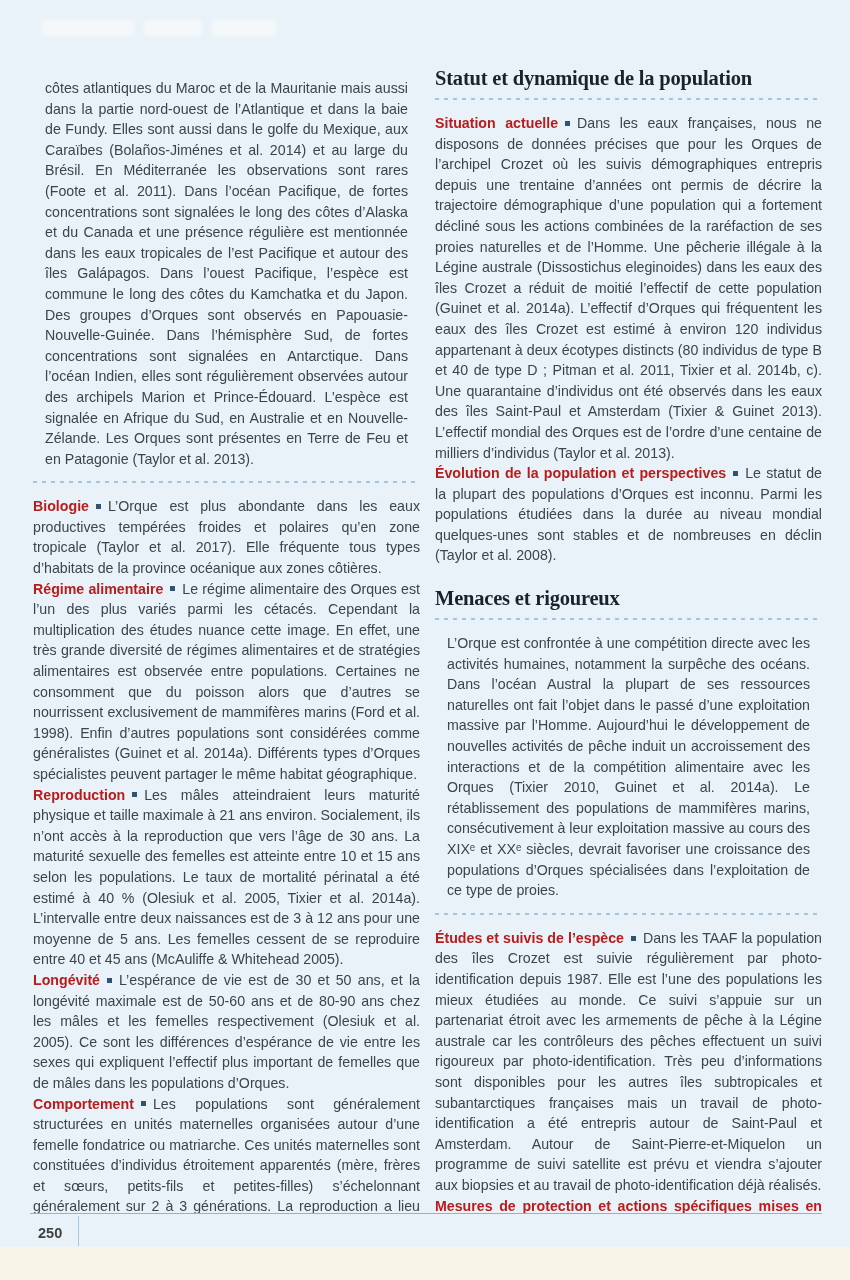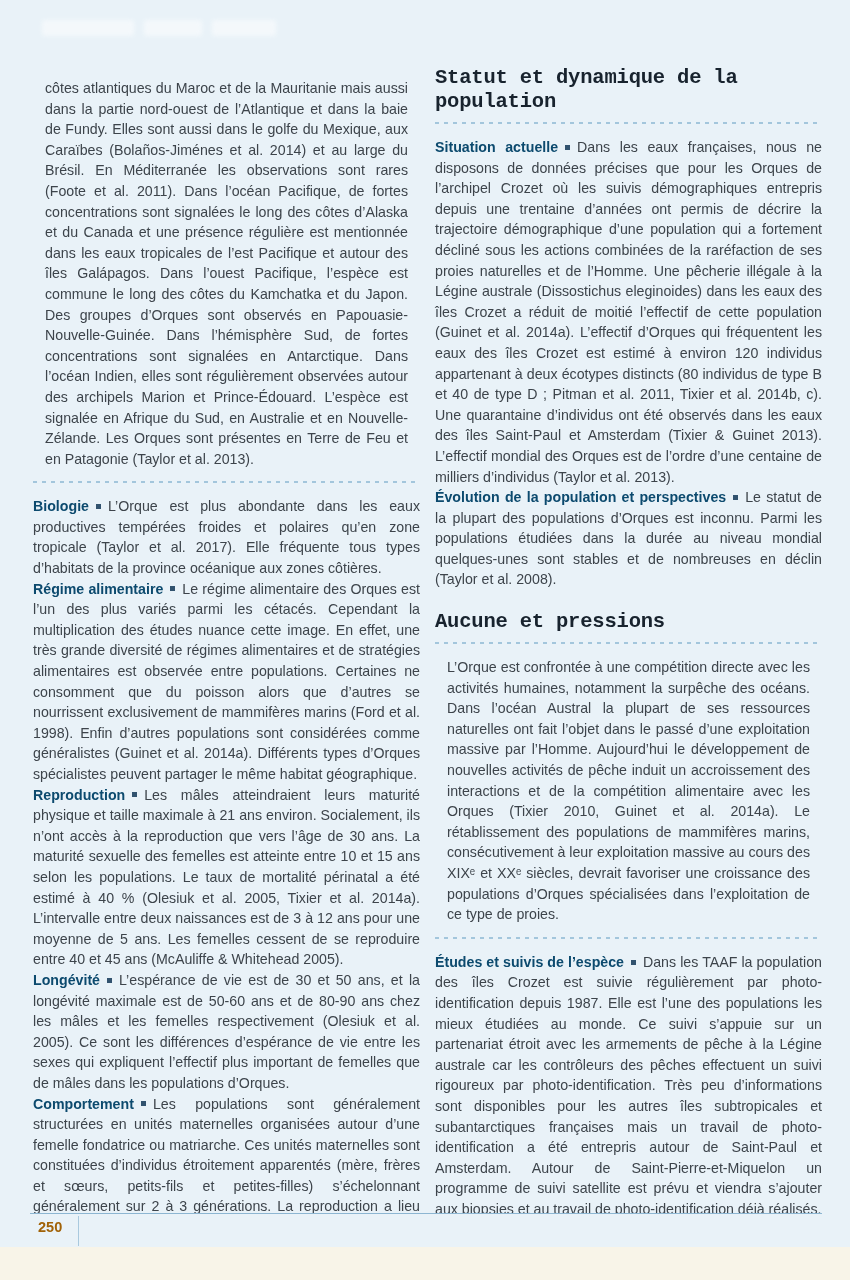--- a/index.html
+++ b/index.html
@@ -12,41 +12,41 @@
   
   .ghost{position:absolute;top:20px;left:42px;display:flex;gap:10px;opacity:.5;filter:blur(2px);}
   .gblob{display:inline-block;height:16px;background:#ffffff;border-radius:3px;}
   .gb1{width:92px}.gb2{width:58px}.gb3{width:64px}
 
   .page{position:absolute;top:66px;left:33px;right:28px;display:flex;gap:15px;}
   .col{width:387px;}
 
   p.para{margin:0;font-size:14.2px;line-height:20.6px;text-align:justify;}
   p.plain{margin:12px;font-size:14.2px;line-height:20.6px;text-align:justify;}
-  .lbl{font-weight:bold;color:#0c4a6e;}
+  .lbl{font-weight:bold;color:#b91c1c;}
   .sq{display:inline-block;width:5px;height:5px;background:#32536f;margin:0 7px 2px 7px;vertical-align:middle;}
   .bullet-first .sq{margin-left:0;}
 
   h2{
-    font-family:Liberation Mono, monospace;
+    font-family:Liberation Serif, serif;
     font-size:20.5px;line-height:24px;font-weight:bold;color:#18232e;
     margin:20px 0 0 0;letter-spacing:-.2px;
   }
   h2.first{margin-top:0;}
   .rule{
     height:2px;margin:8px 0 13px 0;
     background:repeating-linear-gradient(90deg,#a3c6dc 0 4px,transparent 4px 9px);
   }
 
   .footer{
     position:absolute;left:30px;right:28px;top:1213px;height:34px;
     border-top:1px solid #8db6d2;background:#e9f2f8;
     display:flex;align-items:flex-start;
   }
-  .pagenum{font-weight:bold;font-size:14.5px;color:#a16207;margin:5px 0 0 8px;}
+  .pagenum{font-weight:bold;font-size:14.5px;color:#404040;margin:11px 0 0 8px;}
   .vbar{width:1px;height:30px;background:#a9c9de;margin:2px 0 0 16px;}
   .booktitle{font-size:13.6px;color:#35434e;margin:8px 0 0 14px;letter-spacing:.1px;}
 
   .scan-edge{position:absolute;left:0;right:0;bottom:0;height:33px;background:#f8f4e8;}
 </style>
 </head>
 <body>
 
 <div class="ghost">
   <span class="gblob gb1"></span>
@@ -83,21 +83,21 @@
     <h2 class="first">Statut et dynamique de la population</h2>
     <div class="rule"></div>
 
     <p class="para">
       <span class="lbl">Situation actuelle</span><span class="sq"></span><span>Dans les eaux françaises, nous ne disposons de données précises que pour les Orques de l’archipel Crozet où les suivis démographiques entrepris depuis une trentaine d’années ont permis de décrire la trajectoire démographique d’une population qui a fortement décliné sous les actions combinées de la raréfaction de ses proies naturelles et de l’Homme. Une pêcherie illégale à la Légine australe (Dissostichus eleginoides) dans les eaux des îles Crozet a réduit de moitié l’effectif de cette population (Guinet et al. 2014a). L’effectif d’Orques qui fréquentent les eaux des îles Crozet est estimé à environ 120 individus appartenant à deux écotypes distincts (80 individus de type B et 40 de type D ; Pitman et al. 2011, Tixier et al. 2014b, c). Une quarantaine d’individus ont été observés dans les eaux des îles Saint-Paul et Amsterdam (Tixier &amp; Guinet 2013). L’effectif mondial des Orques est de l’ordre d’une centaine de milliers d’individus (Taylor et al. 2013).</span>
     </p>
     <p class="para">
       <span class="lbl">Évolution de la population et perspectives</span><span class="sq"></span><span>Le statut de la plupart des populations d’Orques est inconnu. Parmi les populations étudiées dans la durée au niveau mondial quelques-unes sont stables et de nombreuses en déclin (Taylor et al. 2008).</span>
     </p>
 
-    <h2>Aucune et pressions</h2>
+    <h2>Menaces et rigoureux</h2>
     <div class="rule"></div>
     <p class="plain">L’Orque est confrontée à une compétition directe avec les activités humaines, notamment la surpêche des océans. Dans l’océan Austral la plupart de ses ressources naturelles ont fait l’objet dans le passé d’une exploitation massive par l’Homme. Aujourd’hui le développement de nouvelles activités de pêche induit un accroissement des interactions et de la compétition alimentaire avec les Orques (Tixier 2010, Guinet et al. 2014a). Le rétablissement des populations de mammifères marins, consécutivement à leur exploitation massive au cours des XIXᵉ et XXᵉ siècles, devrait favoriser une croissance des populations d’Orques spécialisées dans l’exploitation de ce type de proies.</p>
 
     <div class="rule"></div>
     <p class="para">
       <span class="lbl">Études et suivis de l’espèce</span><span class="sq"></span><span>Dans les TAAF la population des îles Crozet est suivie régulièrement par photo-identification depuis 1987. Elle est l’une des populations les mieux étudiées au monde. Ce suivi s’appuie sur un partenariat étroit avec les armements de pêche à la Légine australe car les contrôleurs des pêches effectuent un suivi rigoureux par photo-identification. Très peu d’informations sont disponibles pour les autres îles subtropicales et subantarctiques françaises mais un travail de photo-identification a été entrepris autour de Saint-Paul et Amsterdam. Autour de Saint-Pierre-et-Miquelon un programme de suivi satellite est prévu et viendra s’ajouter aux biopsies et au travail de photo-identification déjà réalisés.</span>
     </p>
     <p class="para">
       <span class="lbl">Mesures de protection et actions spécifiques mises en œuvre</span>
     </p>

